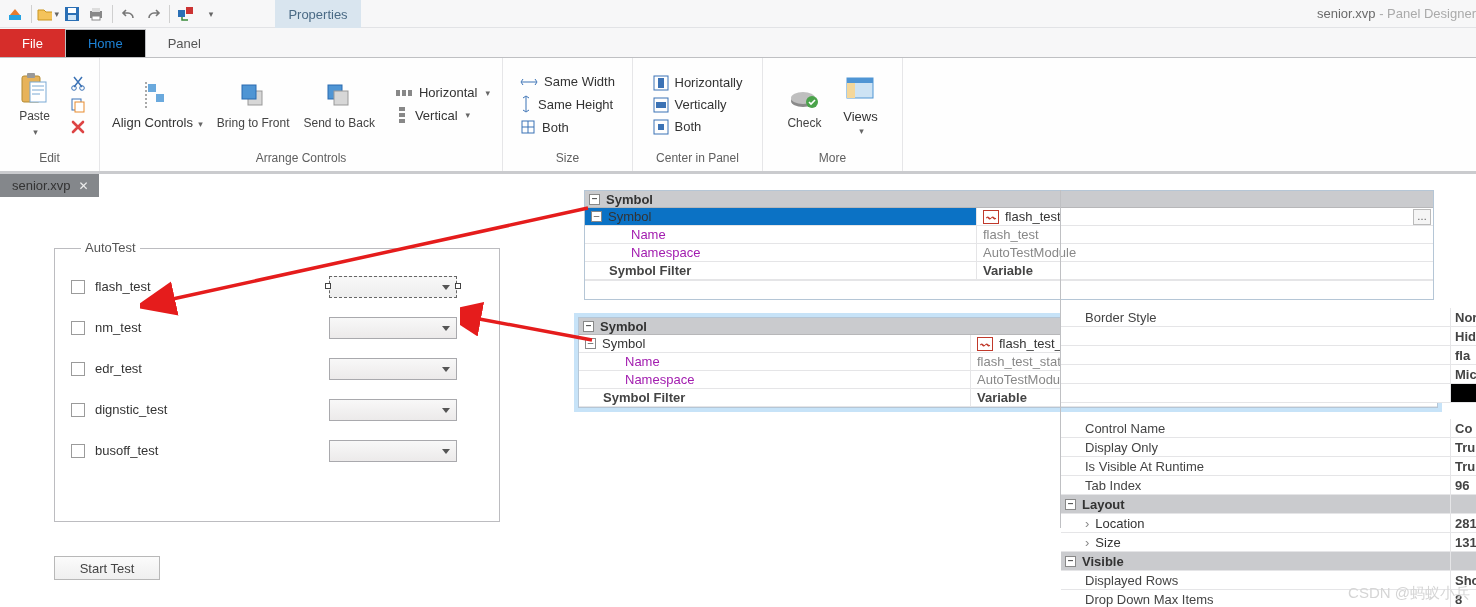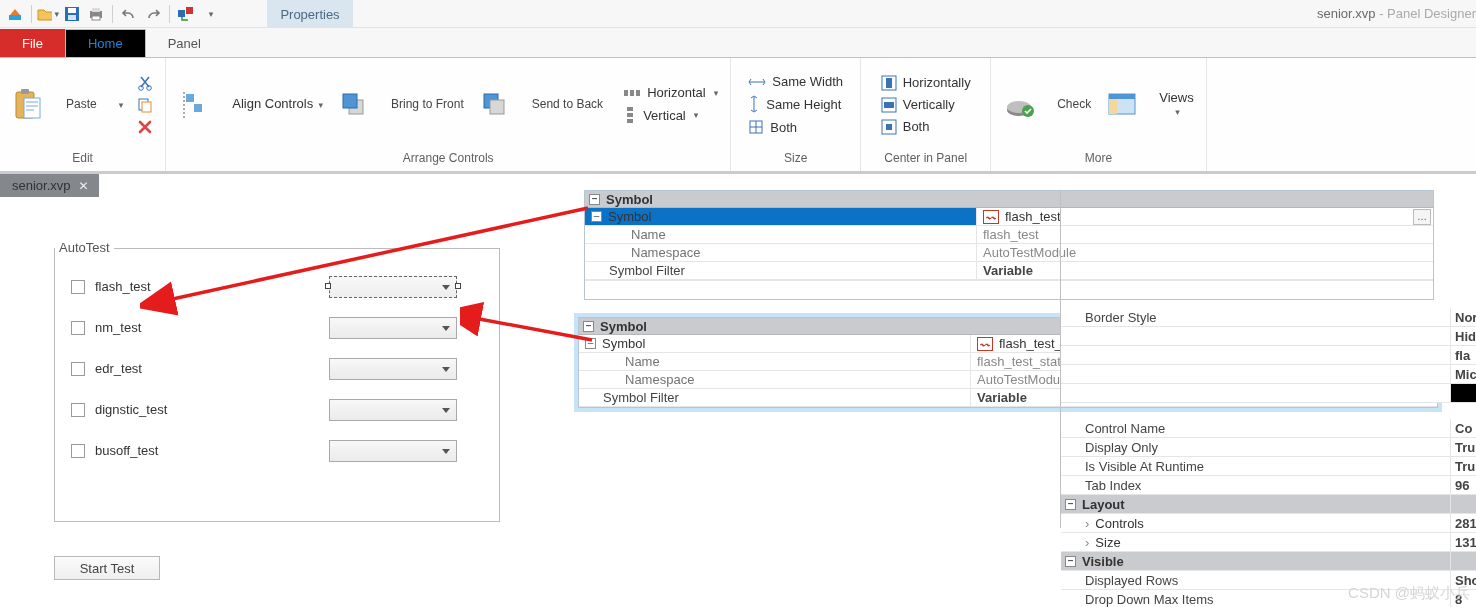--- a/index.html
+++ b/index.html
@@ -23,60 +23,60 @@
 .qat .title .doc{color:#6a6a6a}
 .qat .title .app{color:#aaa}
 .qat-btn{width:22px;height:22px;display:flex;align-items:center;justify-content:center;border:none;background:transparent}
 
 
 .tabs{height:30px;display:flex;align-items:flex-end;border-bottom:1px solid #bfc0c3;background:#f7f7f8}
 .tab{padding:6px 22px;height:28px;display:flex;align-items:center;color:#555}
 .tab.file{background:var(--red-file);color:#fff;font-weight:400}
 .tab.home{background:#000000;color:#1d82d6;border:1px solid #bfc0c3;border-bottom:none}
 .tab.panel{}
-.ctx-tabs{display:flex;flex-direction:column;margin-left:0}
+.ctx-tabs{display:flex;flex-direction:column;margin-left:8px}
 .ctx-tab{background:#d9e5ef;color:#4a6a85;padding:4px 20px;height:28px;display:flex;align-items:center}
 
 
 .ribbon{height:116px;display:flex;border-bottom:3px solid var(--grey-grp);background:var(--ribbon-bg)}
 .rgroup{display:flex;flex-direction:column;align-items:center;padding:2px 6px;border-right:1px solid #e6e6e8;min-width:84px;justify-content:space-between}
 .rgroup .body{display:flex;align-items:center;gap:2px;flex:1}
 .rgroup .glabel{font-size:12px;color:#5f5f5f;padding:2px 0 4px}
-.rbtn-lg{display:flex;flex-direction:row;align-items:center;gap:20px;padding:2px 6px;min-width:54px}
+.rbtn-lg{display:flex;flex-direction:column;align-items:center;gap:4px;padding:2px 6px;min-width:54px}
 .rbtn-lg .lbl{font-size:12px;text-align:center;color:#444;line-height:1.1}
 .rbtn-sm{display:flex;align-items:center;gap:6px;padding:2px 6px;font-size:12px;color:#555}
 .rcol{display:flex;flex-direction:column;justify-content:center;gap:2px}
 .icon-box{width:34px;height:34px;display:flex;align-items:center;justify-content:center}
 .ddarrow{font-size:9px;color:#666;margin-left:2px}
 
 
 .doctabs{height:23px;background:#fff;display:flex}
 .doctab{background:#84878b;color:#fff;padding:2px 10px 2px 12px;display:flex;align-items:center;gap:8px;font-size:12px}
 .doctab .x{color:#eee;font-size:12px}
 
 
 .surface{position:absolute;left:10px;top:210px;width:560px;height:390px;background:#fff}
 .fieldset{position:absolute;left:44px;top:38px;width:446px;height:274px;border:1px solid #bcbcc0}
-.fieldset .legend{position:absolute;left:0;top:-9px;background:#fff;padding:0 4px;color:#555}
+.fieldset .legend{position:absolute;left:26px;top:-9px;background:#fff;padding:0 4px;color:#555}
 .chk-row{position:absolute;left:16px;display:flex;align-items:center;gap:10px}
 .chk{width:14px;height:14px;border:1px solid #9b9b9b;background:#fff}
 .combo{position:absolute;width:128px;height:22px;border:1px solid #a9a9ad;background:linear-gradient(#f8f8f8,#eceaea)}
 .combo::after{content:"";position:absolute;right:6px;top:8px;border:4px solid transparent;border-top:5px solid #555}
 .combo.sel{border:1px dashed #666;background:linear-gradient(#f8f8f8,#eeeeee)}
 .handle{width:6px;height:6px;border:1px solid #444;background:#fff;position:absolute}
 .start-btn{position:absolute;left:44px;top:346px;width:106px;height:24px;border:1px solid #b8b8b8;background:linear-gradient(#fbfbfb,#efefef);display:flex;align-items:center;justify-content:center;color:#444}
 
 
 .popout{position:absolute;border:1px solid #b5c6d6;background:#fff}
 .popout.hl{outline:4px solid #c7e3f8;box-shadow:0 0 0 1px #79b9e6}
 .pg-hdr{height:17px;background:#cacbce;display:flex;align-items:center;padding-left:4px;font-weight:700;color:#333;border-bottom:1px solid #b7b7b9}
 .pg-row{height:18px;display:flex;border-bottom:1px solid #e5e5e7}
 .pg-cell-l{flex:0 0 392px;display:flex;align-items:center;padding-left:6px;color:#444;border-right:1px solid #e5e5e7}
-.pg-cell-l.bold{font-weight:400}
-.pg-cell-l.sub{padding-left:46px;color:#737373}
+.pg-cell-l.bold{font-weight:700}
+.pg-cell-l.sub{padding-left:46px;color:#a21caf}
 .pg-cell-r{flex:1;display:flex;align-items:center;padding-left:6px;color:#444}
 .pg-cell-r.bold{font-weight:700}
 .pg-row.sel .pg-cell-l{background:var(--blue-sel);color:#fff}
 .pg-row.sel .pg-cell-r{background:#fff}
 .expander{display:inline-block;width:11px;height:11px;border:1px solid #888;line-height:8px;text-align:center;margin-right:6px;font-size:10px;color:#555;background:#fff}
 .sym-ico{display:inline-flex;width:16px;height:14px;border:1px solid #c0392b;margin-right:6px;align-items:center;justify-content:center}
 .sym-ico::after{content:"〰";font-size:10px;color:#c0392b}
 .pg-footer{height:19px;border-top:1px solid #e5e5e7;background:#fff}
 .ell-btn{width:18px;height:16px;border:1px solid #bbb;background:#f5f5f5;margin-left:auto;margin-right:2px;display:flex;align-items:center;justify-content:center;font-size:10px;color:#555}
 
@@ -491,21 +491,21 @@
  <div class="pp-row">
       <div class="pp-l pp-cat">
         <span class="expander">–</span>
         <span>Layout</span>
       </div>
       <div class="pp-r" style="background:#cacbce"></div>
     </div>
  <div class="pp-row">
       <div class="pp-l">
         <span style="color:#888;margin-right:6px">›</span>
-        <span>Controls</span>
+        <span>Location</span>
       </div>
       <div class="pp-r">281</div>
     </div>
  <div class="pp-row">
       <div class="pp-l">
         <span style="color:#888;margin-right:6px">›</span>
         <span>Size</span>
       </div>
       <div class="pp-r">131</div>
     </div>

